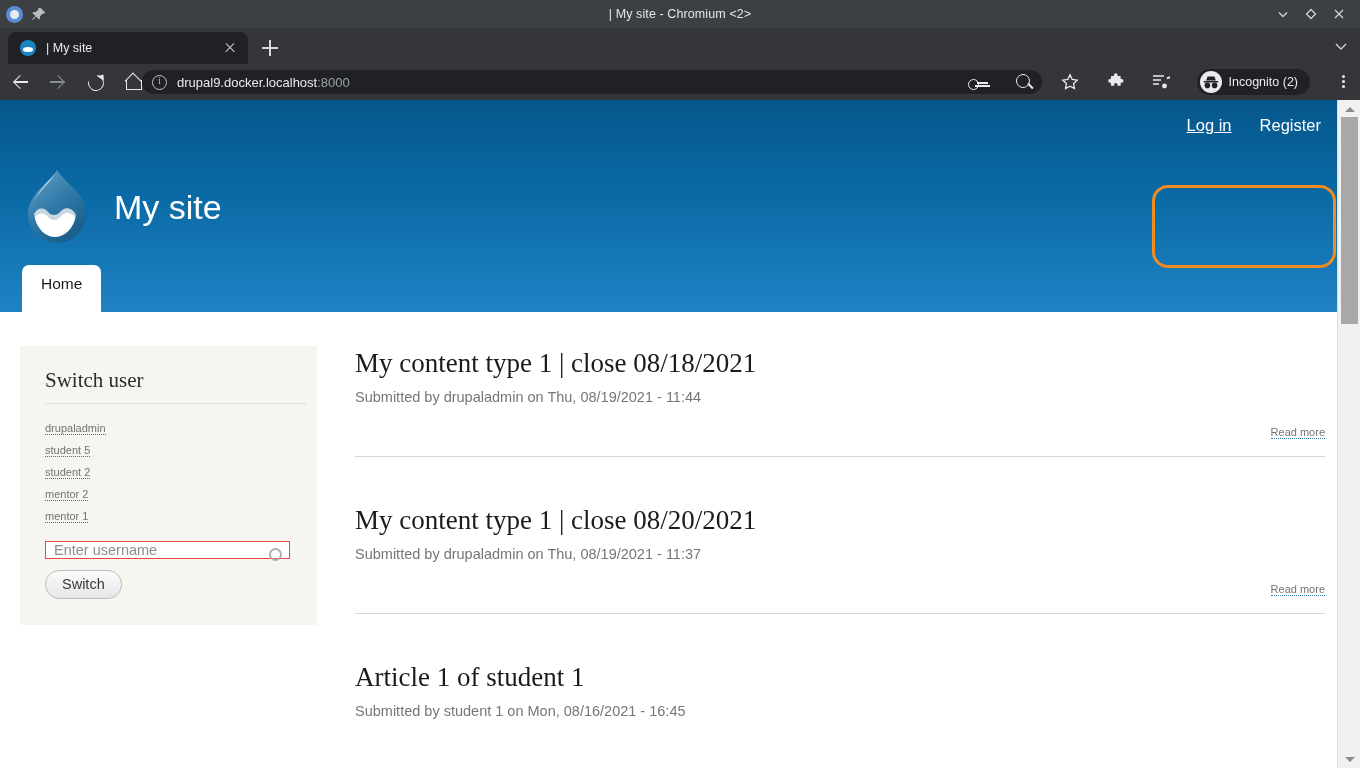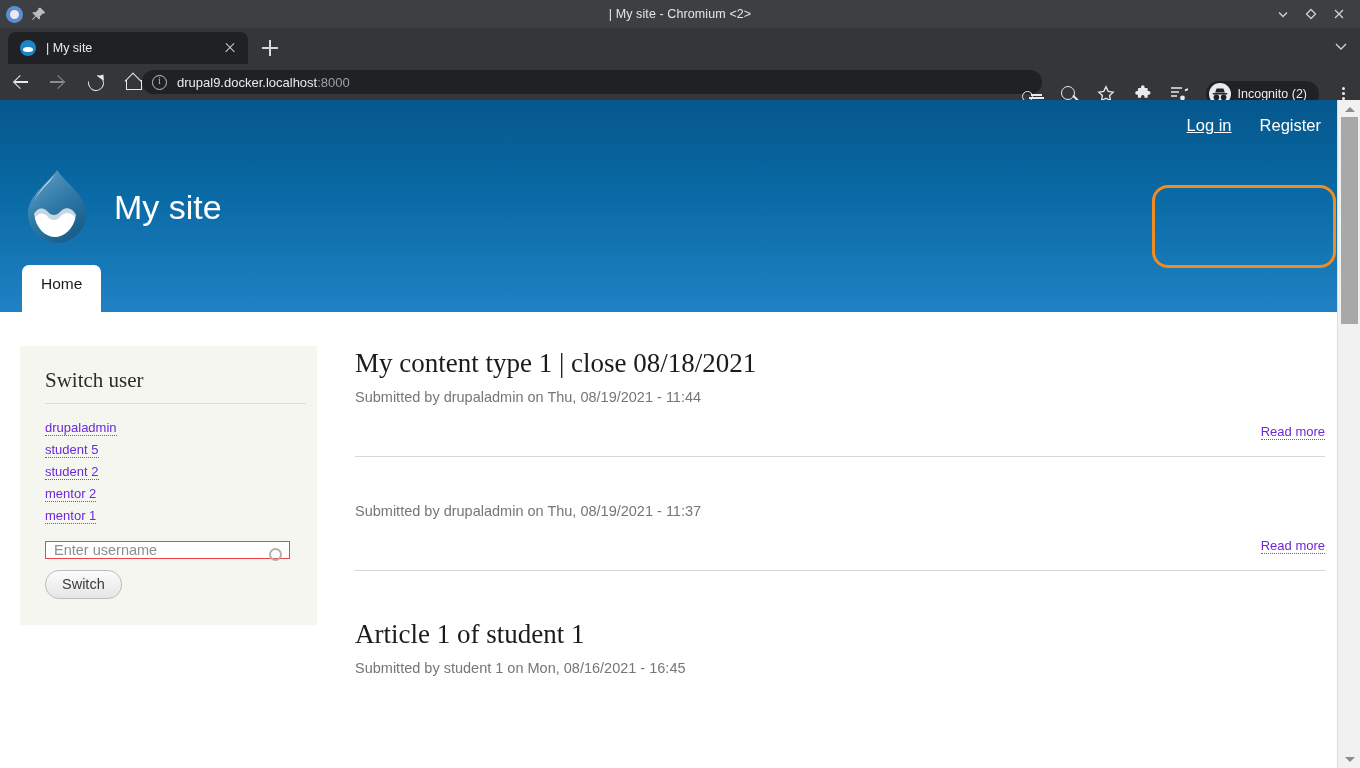--- a/index.html
+++ b/index.html
@@ -143,22 +143,22 @@
     position: relative; flex: 0 0 auto;
   }
   .info-ic::before{
     content:"i"; position:absolute; left:0; right:0; top:-1px;
     text-align:center; font-size:10px; color:#bdc1c6;
     font-family:"Liberation Serif", serif;
   }
   .url { font-size: 13px; color: #e8eaed; margin-left: 10px; white-space: nowrap; }
   .url .port { color: #9aa0a6; }
   .tb-icons {
-    position: absolute; right: 6px; top: 12px; height: 36px;
-    display: flex; align-items: center; gap: 11px;
+    position: absolute; right: 6px; top: 0; height: 36px;
+    display: flex; align-items: center; gap: 20px;
   }
   .ic { width: 26px; height: 26px; position: relative; }
   .key-ic::before{
     content:""; position:absolute; left:3px; top:10px; width:9px;height:9px;
     border:1.7px solid #e8eaed;border-radius:50%;
   }
   .key-ic::after{
     content:""; position:absolute; left:12px; top:13.2px; width:11px;height:1.7px;
     background:#e8eaed; box-shadow: -2px 3px 0 0 #e8eaed, 2px 3px 0 0 #e8eaed;
   }
@@ -249,21 +249,21 @@
   .sidebar h2 {
     margin:0 0 10px 0; font-size:21px; font-weight:normal; color:#2c2c2c;
     font-family:"Liberation Serif", serif;
   }
   .sidebar hr {
     border:none; border-top:1px solid #dedcd3; margin: 0 0 14px 0;
   }
   .user-list { list-style:none; margin:0 0 16px 0; padding:0; }
   .user-list li { margin: 0 0 3px 0; line-height: 18px; }
   .user-list a, .read-more {
-    color:#6d28d9; font-size:13px; text-decoration:none;
+    color:#737373; font-size:11px; text-decoration:none;
     border-bottom: 1px dotted #2a79a8;
     font-family:"Liberation Sans", sans-serif;
   }
   .username-wrap { position:relative; width:245px; }
   .username-input {
     width:245px; height:18px; border:1px solid #ef4444; background:#fff;
     padding: 0 28px 0 8px; font-size:14.5px; color:#b91c1c;
     font-family:"Liberation Sans", sans-serif; outline:none;
   }
   .username-input::placeholder { color:#8e8e8e; }
@@ -477,20 +477,23 @@
           <a href="#" style="color:inherit;text-decoration:none">My content type 1 | close 08/18/2021</a>
         </h2>
         <p class="submitted">Submitted by drupaladmin on Thu, 08/19/2021 - 11:44</p>
         <div class="more-row">
           <a href="#" class="read-more">Read more</a>
         </div>
         <hr class="node-sep">
       </article>
 
       <article class="node spaced">
+        <h2>
+          <a href="#" style="color:inherit;text-decoration:none">My content type 1 | close 08/20/2021</a>
+        </h2>
         <p class="submitted">Submitted by drupaladmin on Thu, 08/19/2021 - 11:37</p>
         <div class="more-row">
           <a href="#" class="read-more">Read more</a>
         </div>
         <hr class="node-sep">
       </article>
 
       <article class="node spaced">
         <h2>
           <a href="#" style="color:inherit;text-decoration:none">Article 1 of student 1</a>

